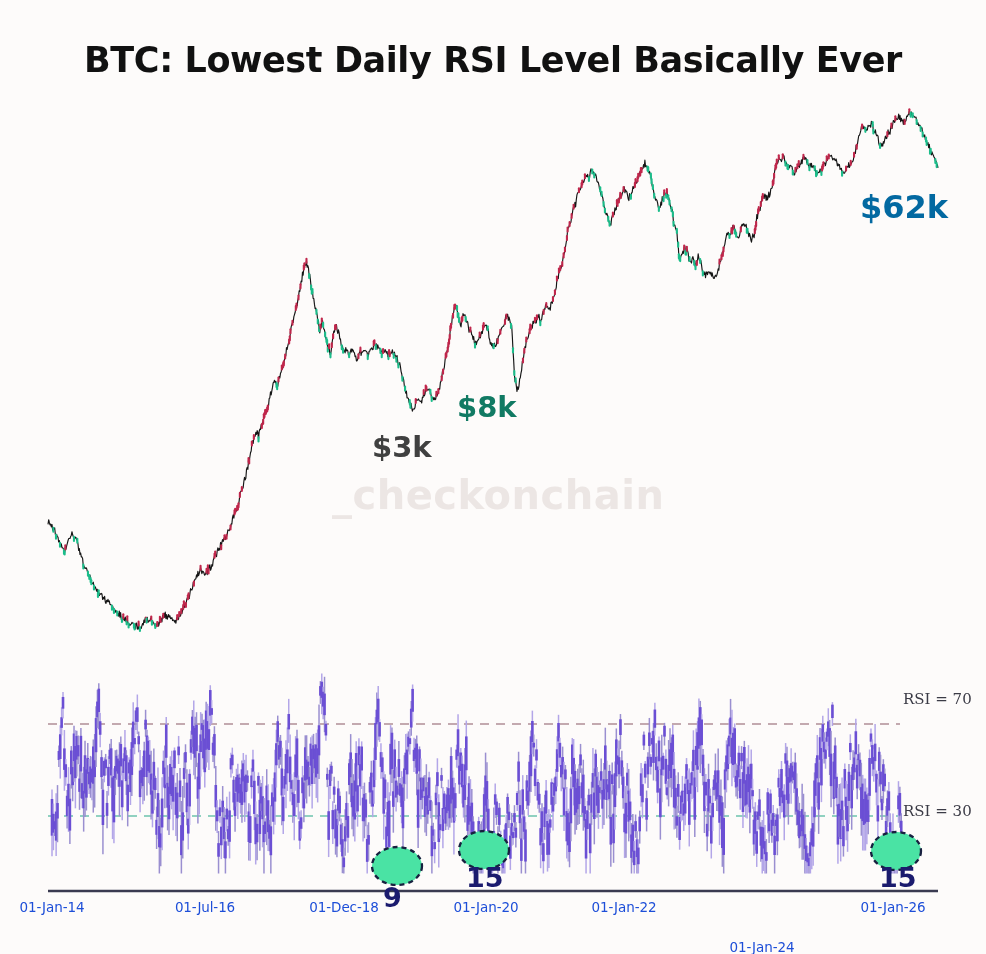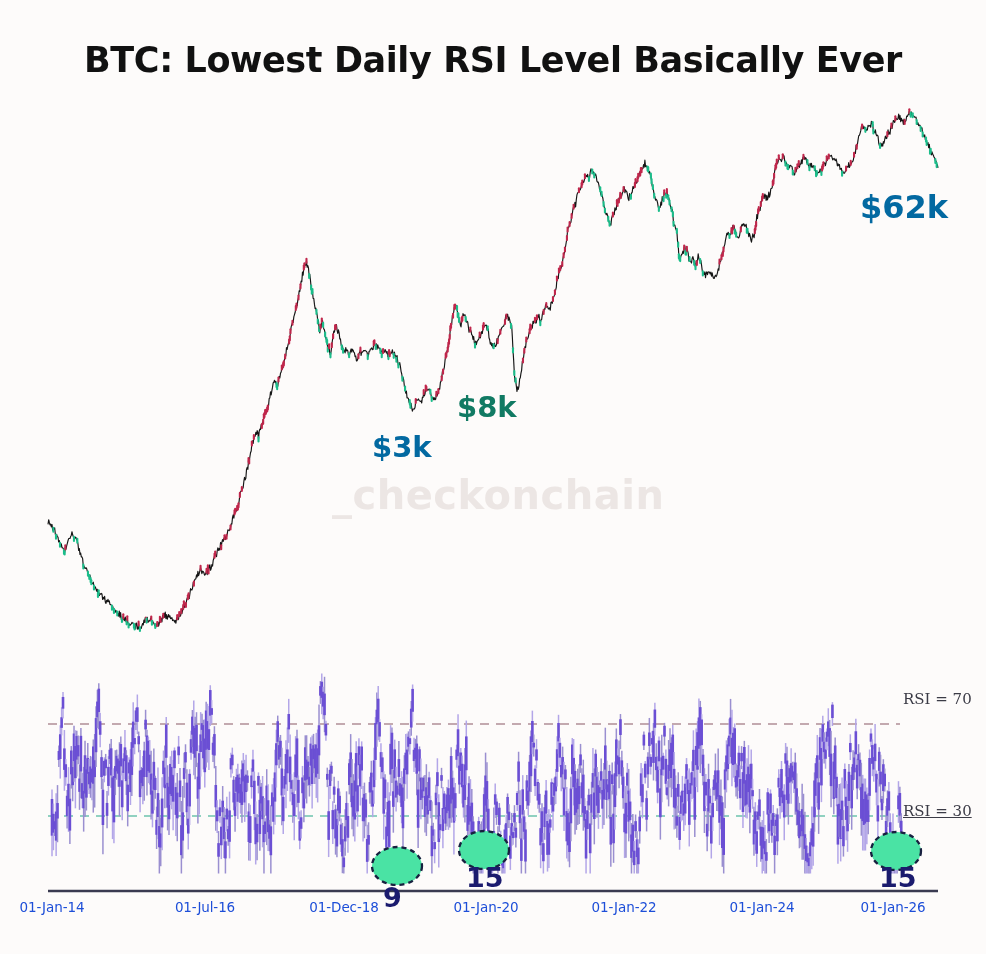--- a/index.html
+++ b/index.html
@@ -41,32 +41,32 @@
 
   
   .price-label{
     position:absolute;
     font-weight:bold;
     color:#117a5e;
     white-space:nowrap;
   }
   .price-label.l62{left:860px;top:188px;font-size:32px;color:#0369a1;}
   .price-label.l4{left:457px;top:390px;font-size:29px;color:#117a63;}
-  .price-label.l3{left:372px;top:430px;font-size:29px;color:#0369a1;}
+  .price-label.l3{left:372px;top:430px;font-size:29px;color:#404040;}
 
   
   .rsi-guide{
     position:absolute;
     font-family:"DejaVu Serif","Liberation Serif",serif;
     font-size:15px;
     color:#3b3b46;
     white-space:nowrap;
   }
   .rsi-guide.g70{left:903px;top:690px;text-align:center;}
-  .rsi-guide.g30{left:903px;top:802px;text-decoration:underline;}
+  .rsi-guide.g30{left:903px;top:802px;}
 
   
   .rsi-low-value{
     position:absolute;
     font-weight:bold;
     font-size:27px;
     color:#1b1b6e;
     white-space:nowrap;
     text-align:center;
   }
@@ -1704,17 +1704,17 @@
   <div class="rsi-low-value v1">9</div>
   <div class="rsi-low-value v2">15</div>
   <div class="rsi-low-value v3">15</div>
 
   <div id="xticks">
       <div class="xtick" style="left: 52px;">01-Jan-14</div>
       <div class="xtick" style="left: 205px;">01-Jul-16</div>
       <div class="xtick" style="left: 344px;">01-Dec-18</div>
       <div class="xtick" style="left: 486px;">01-Jan-20</div>
       <div class="xtick" style="left: 624px;">01-Jan-22</div>
-      <div class="xtick" style="left: 762px;">01-Jan-24</div>
+      <div class="xtick" style="left: 762px; margin-top: 40px;">01-Jan-24</div>
       <div class="xtick" style="left: 893px;">01-Jan-26</div>
     </div>
 
 </div>
 
 </body></html>

